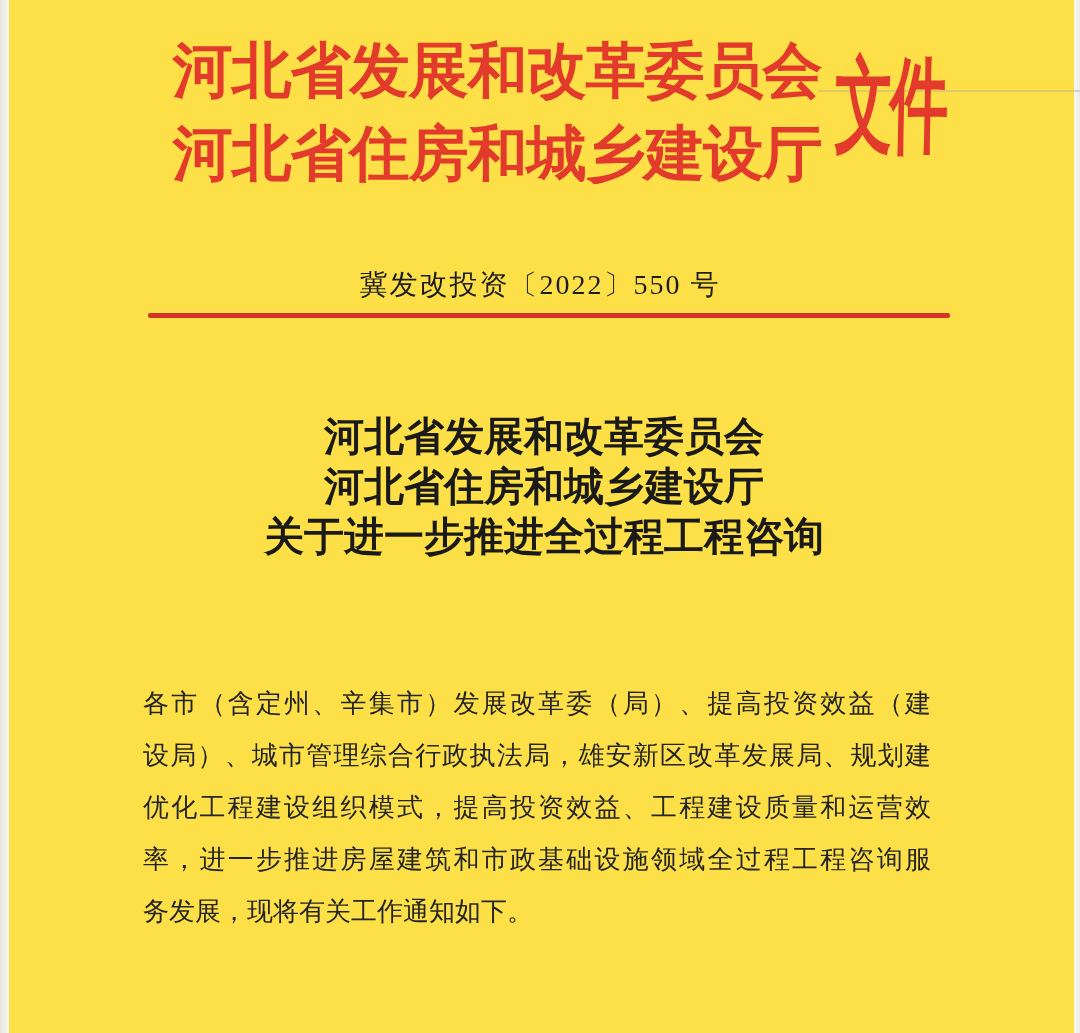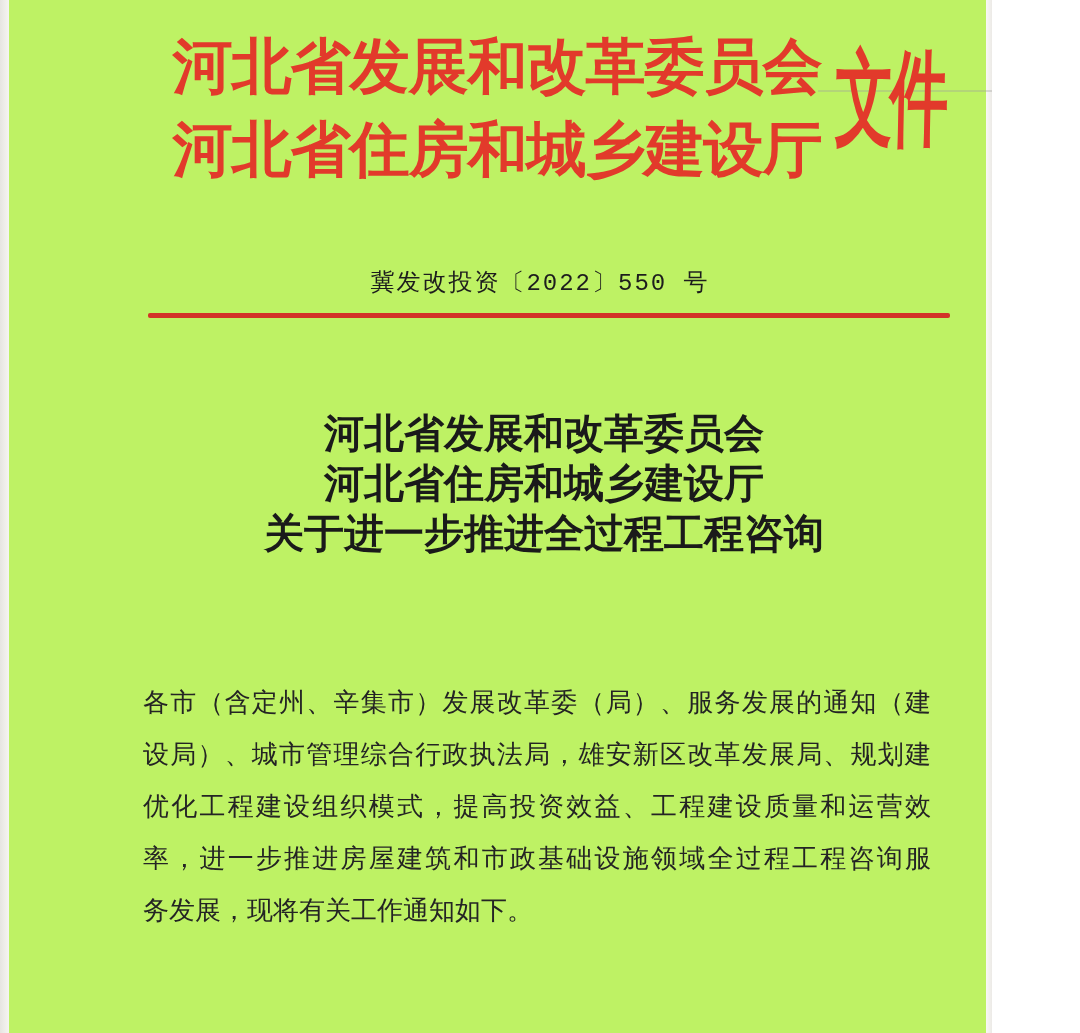--- a/index.html
+++ b/index.html
@@ -2,25 +2,25 @@
 <html><head>
 <meta charset="utf-8">
 <style>
   html, body {
     margin: 0;
     padding: 0;
     background: #ffffff;
   }
   .page {
     position: relative;
-    width: 992px;
+    width: 1080px;
     height: 1033px;
-    background: #bef264;
+    background: #fde047;
     overflow: hidden;
-    font-family: Liberation Mono, monospace;
+    font-family: Liberation Serif, serif;
   }
   
   .scan-edge-left {
     position: absolute;
     left: 0; top: 0;
     width: 9px; height: 100%;
     background: linear-gradient(to right, #e7e5e1, #f6f5f2);
   }
   .scan-edge-right {
     position: absolute;
@@ -62,21 +62,21 @@
     white-space: nowrap;
     transform: scaleX(0.56) skewX(-2deg);
     transform-origin: left top;
   }
   
   .doc-number {
     position: absolute;
     top: 266px; left: 0;
     width: 1080px;
     text-align: center;
-    font-size: 24px;
+    font-size: 28px;
     color: #1d1d1d;
     letter-spacing: 2px;
     white-space: nowrap;
   }
   
   .red-rule {
     position: absolute;
     top: 313px; left: 148px;
     width: 802px; height: 5px;
     border-radius: 2px;
@@ -137,20 +137,20 @@
 
   <div class="red-rule" style="background: rgb(210, 52, 40);"></div>
 
   <div class="title-block">
     <div class="title-line">河北省发展和改革委员会</div>
     <div class="title-line">河北省住房和城乡建设厅</div>
     <div class="title-line">关于进一步推进全过程工程咨询</div>
   </div>
 
   <div class="body-block">
-    <div class="body-line just">各市（含定州、辛集市）发展改革委（局）、服务发展的通知（建</div>
+    <div class="body-line just">各市（含定州、辛集市）发展改革委（局）、提高投资效益（建</div>
     <div class="body-line just">设局）、城市管理综合行政执法局，雄安新区改革发展局、规划建</div>
     <div class="body-line just">优化工程建设组织模式，提高投资效益、工程建设质量和运营效</div>
     <div class="body-line just">率，进一步推进房屋建筑和市政基础设施领域全过程工程咨询服</div>
     <div class="body-line">务发展，现将有关工作通知如下。</div>
   </div>
 
 </div>
 
 </body></html>

